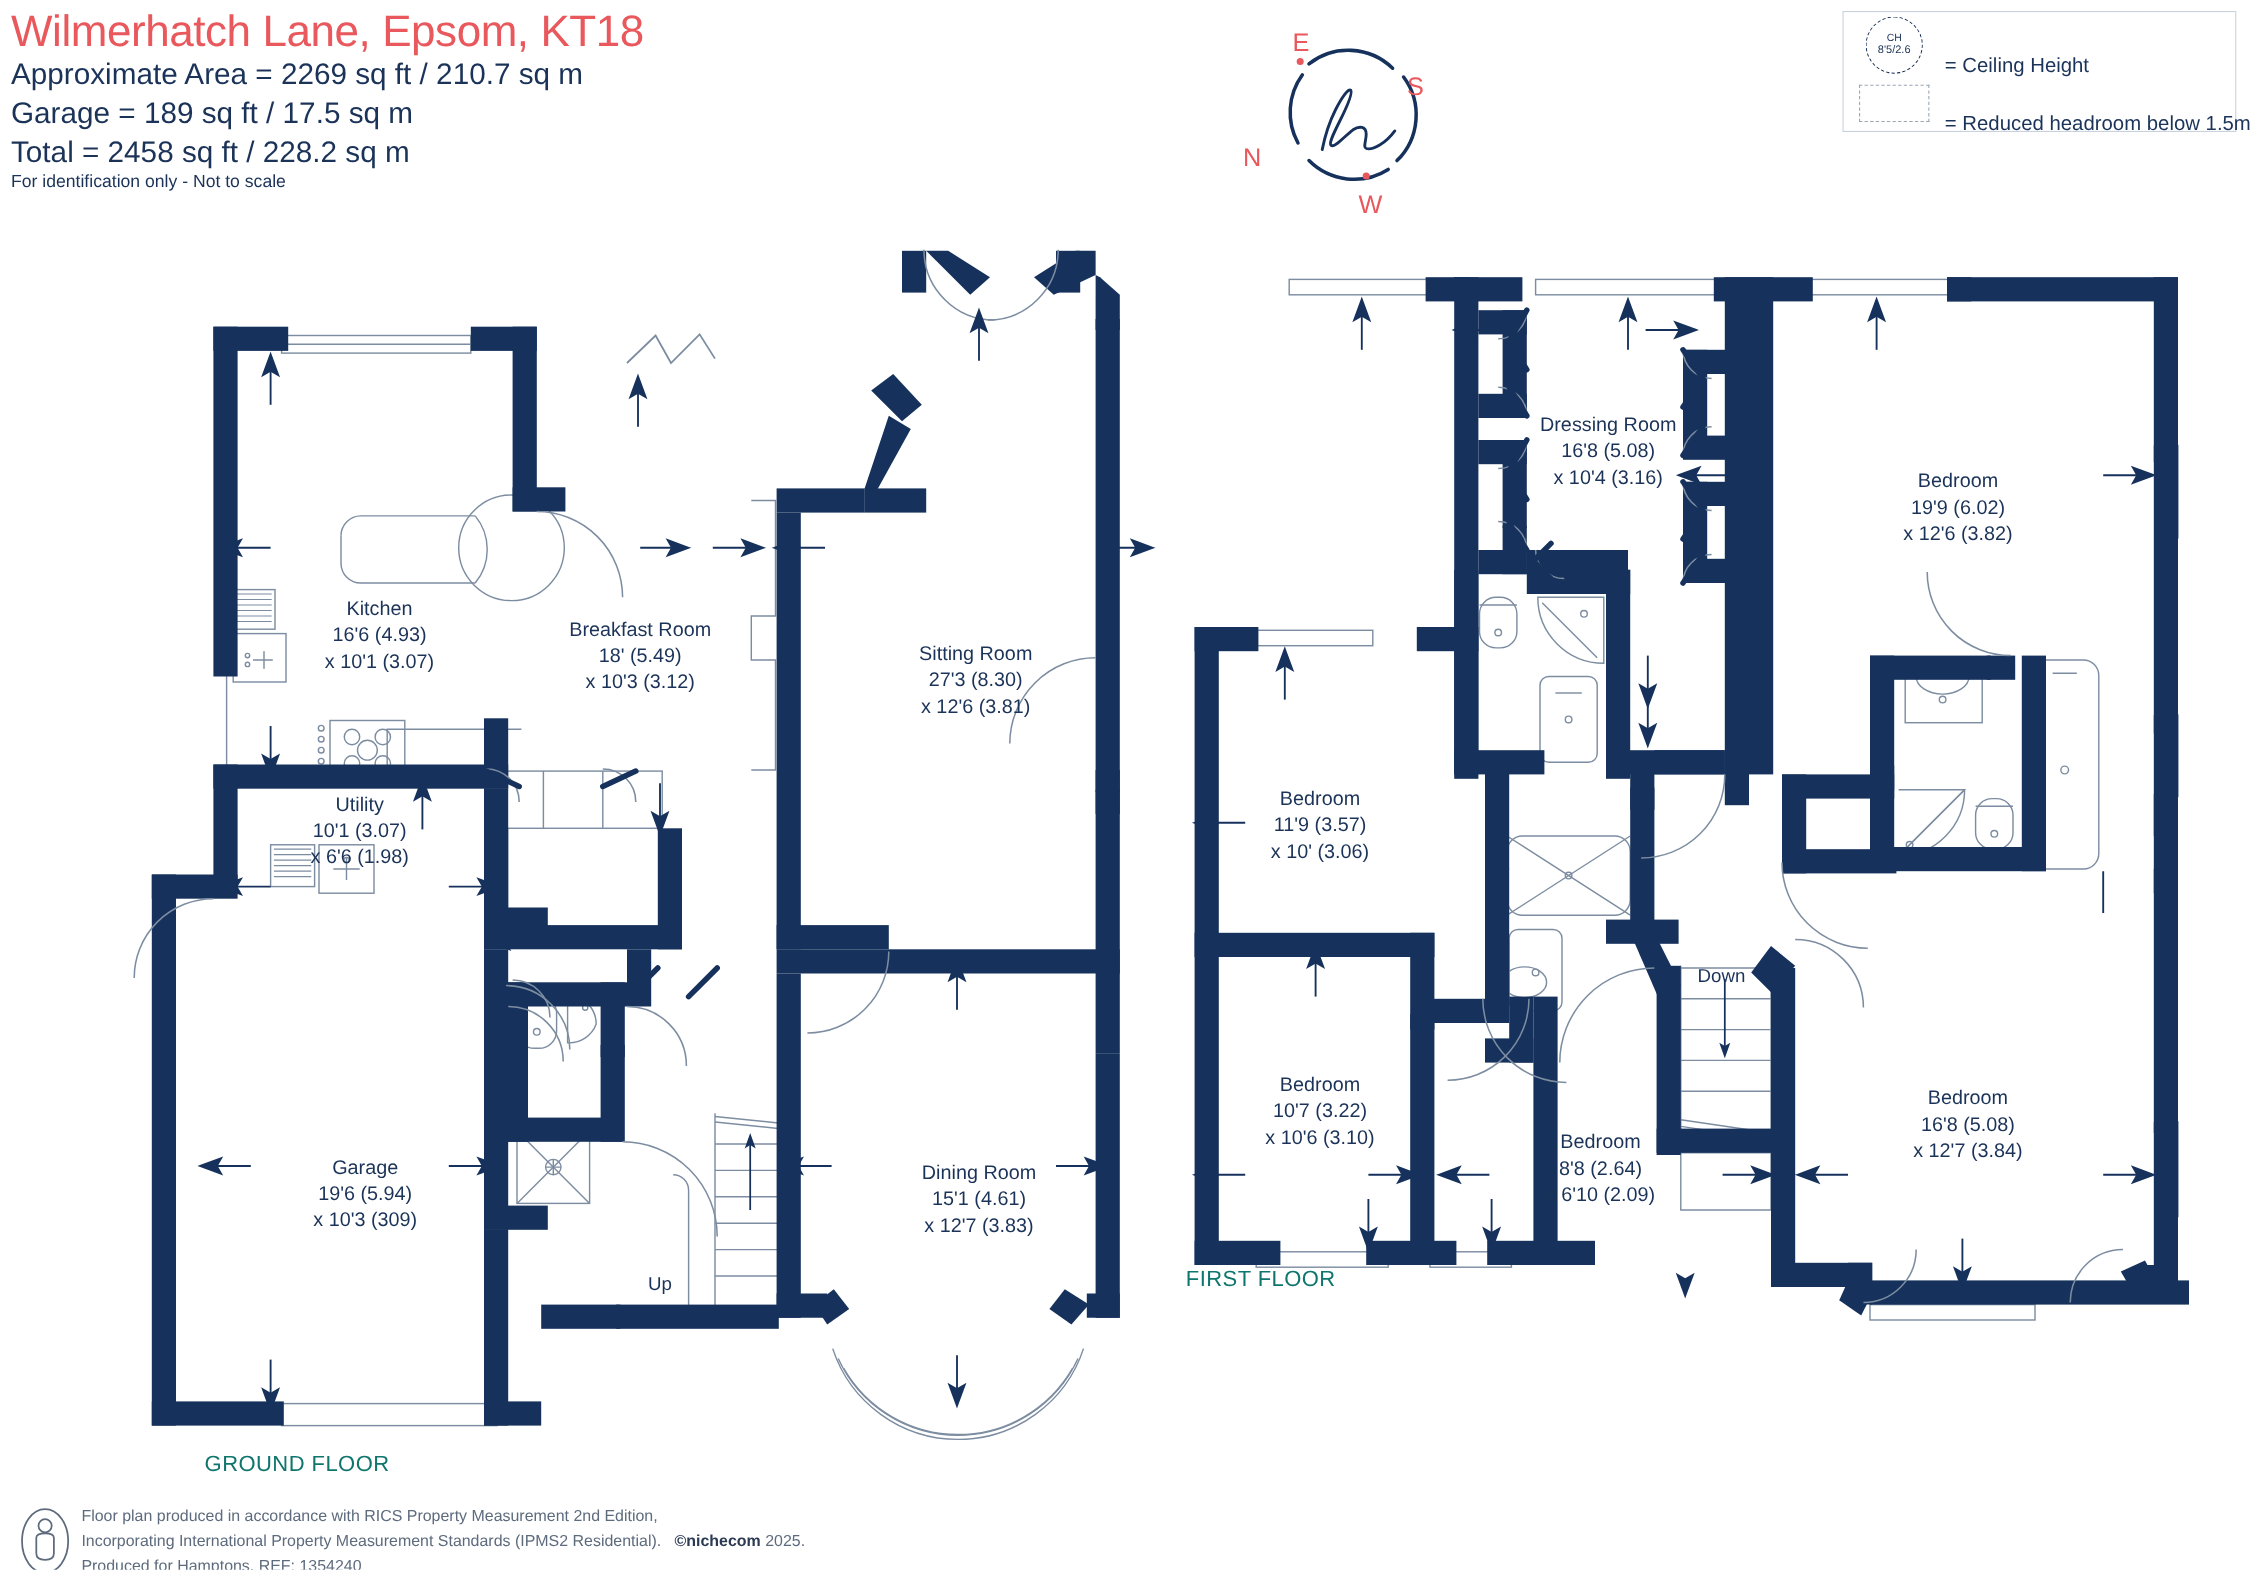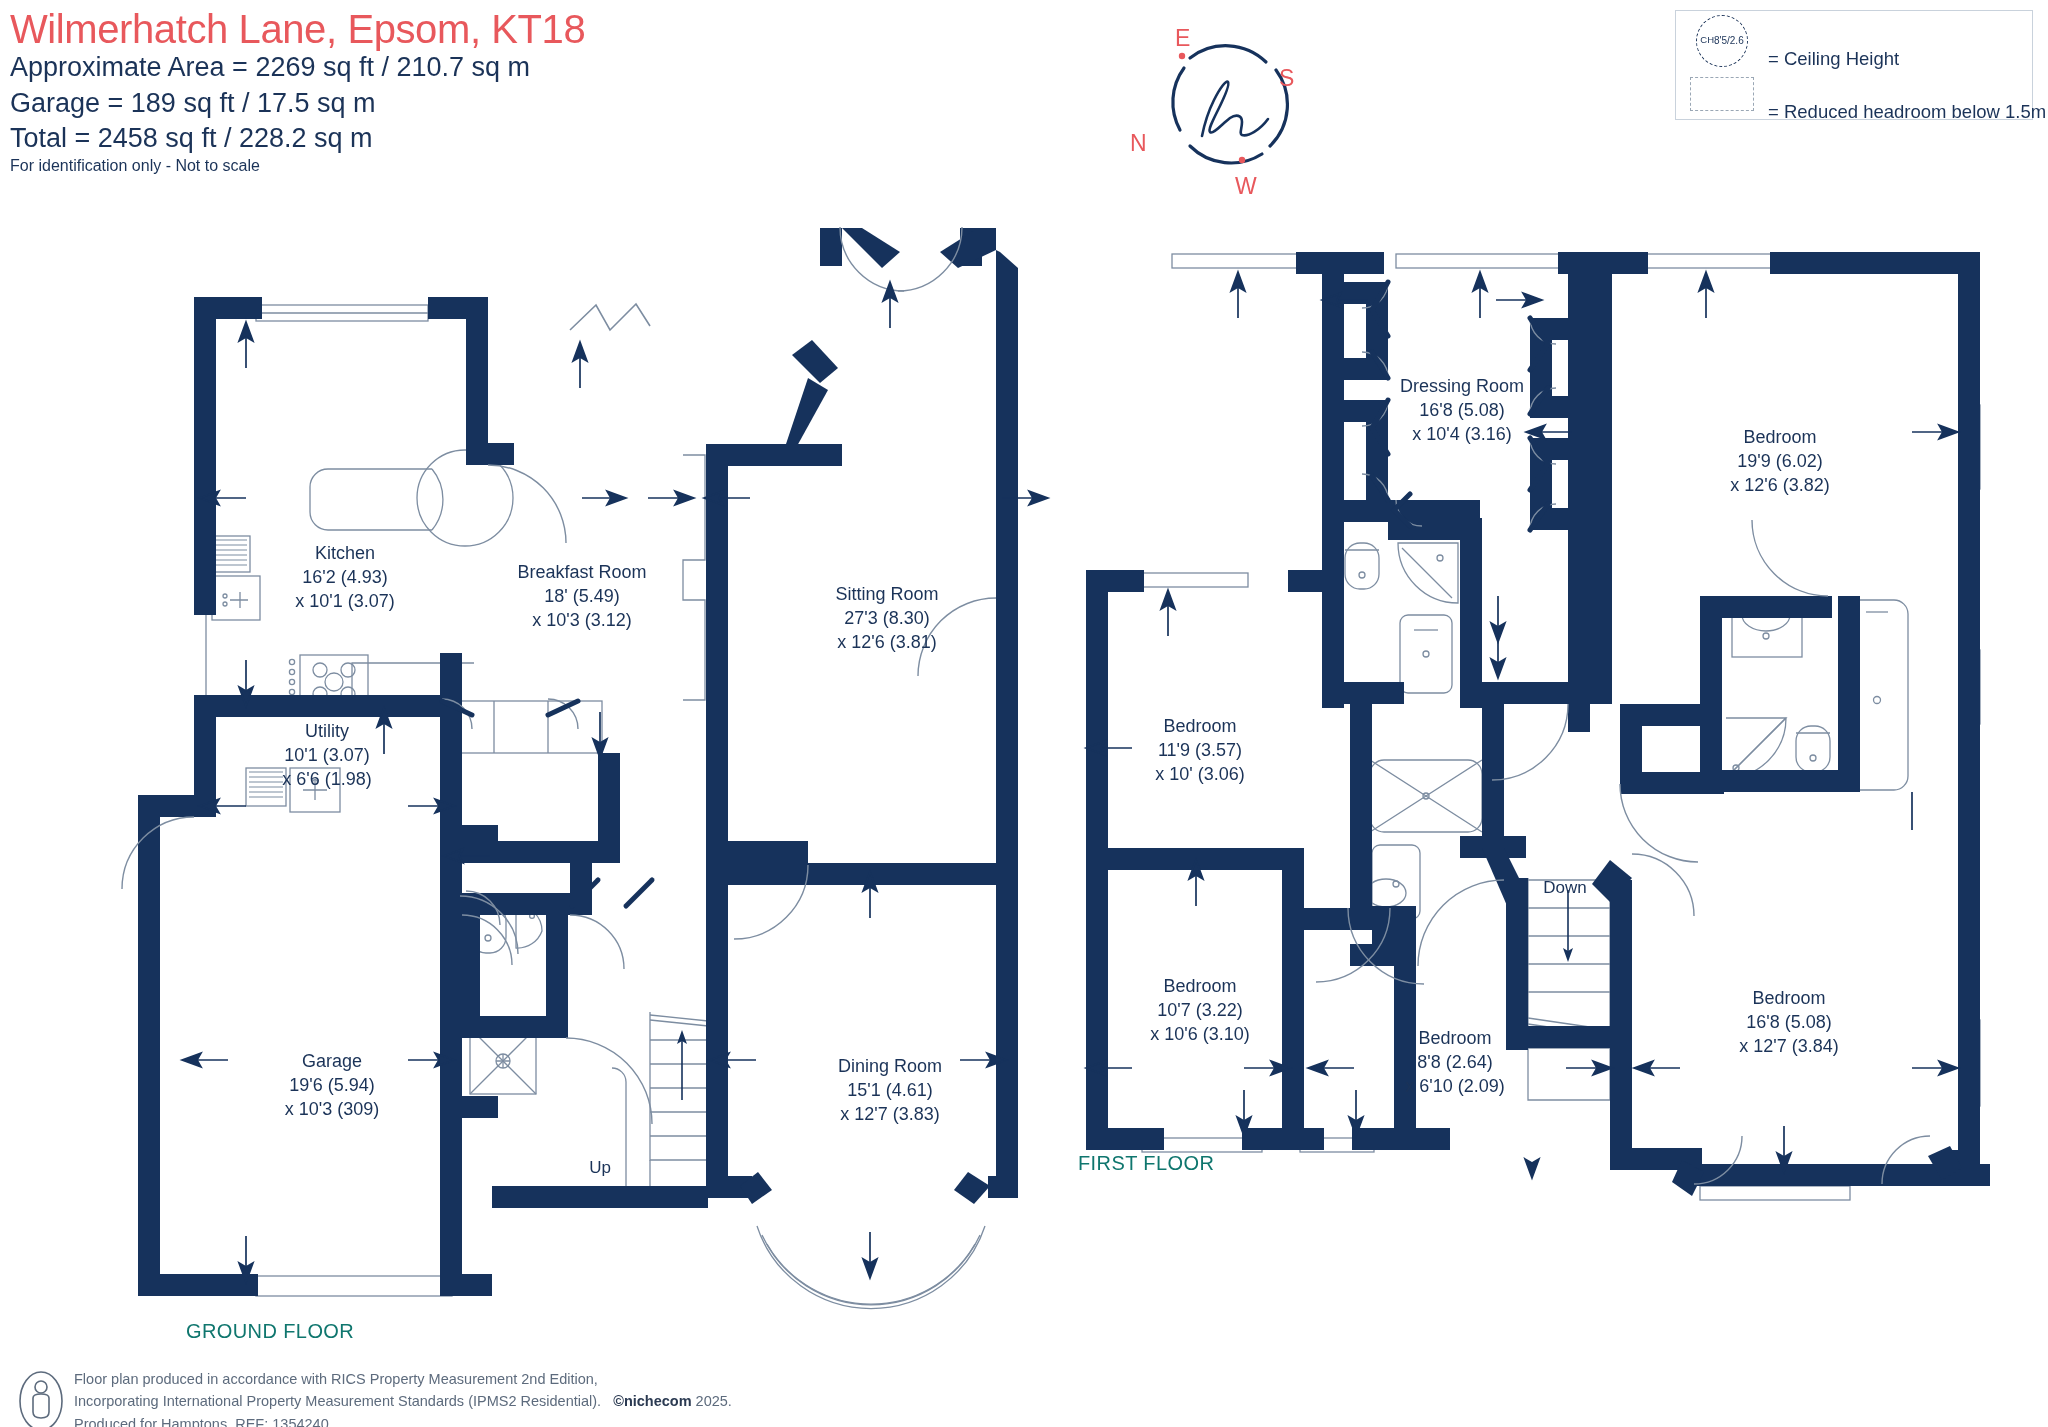--- a/index.html
+++ b/index.html
@@ -78,21 +78,21 @@
     justify-content: center;
     align-items: center;
     flex: none;
   }
   .ch-circle {
     width: 50px;
     height: 50px;
     border: 1.6px dashed #1b3358;
     border-radius: 50%;
     display: flex;
-    flex-direction: row;
+    flex-direction: column;
     justify-content: center;
     align-items: center;
     line-height: 1.12;
   }
   .ch-circle .ch-l1 { font-size: 9.5px; }
   .ch-circle .ch-l2 { font-size: 10px; }
   .rh-rect {
     width: 64px;
     height: 34px;
     border: 1.6px dashed #9aa7b5;
@@ -755,21 +755,21 @@
           </g>
     </g>
 
   </g>
 
   </g>
 </svg>
 
 <div class="room-label" style="left:345px; top:577px;">
   <span class="rl-name">Kitchen</span>
-  <span class="rl-d1">16'2 (4.93)</span>
+  <span class="rl-d1">16'6 (4.93)</span>
   <span class="rl-d2">x 10'1 (3.07)</span>
 </div>
 
 <div class="room-label" style="left:582px; top:596px;">
   <span class="rl-name">Breakfast Room</span>
   <span class="rl-d1">18' (5.49)</span>
   <span class="rl-d2">x 10'3 (3.12)</span>
 </div>
 
 <div class="room-label" style="left:887px; top:618px;">

